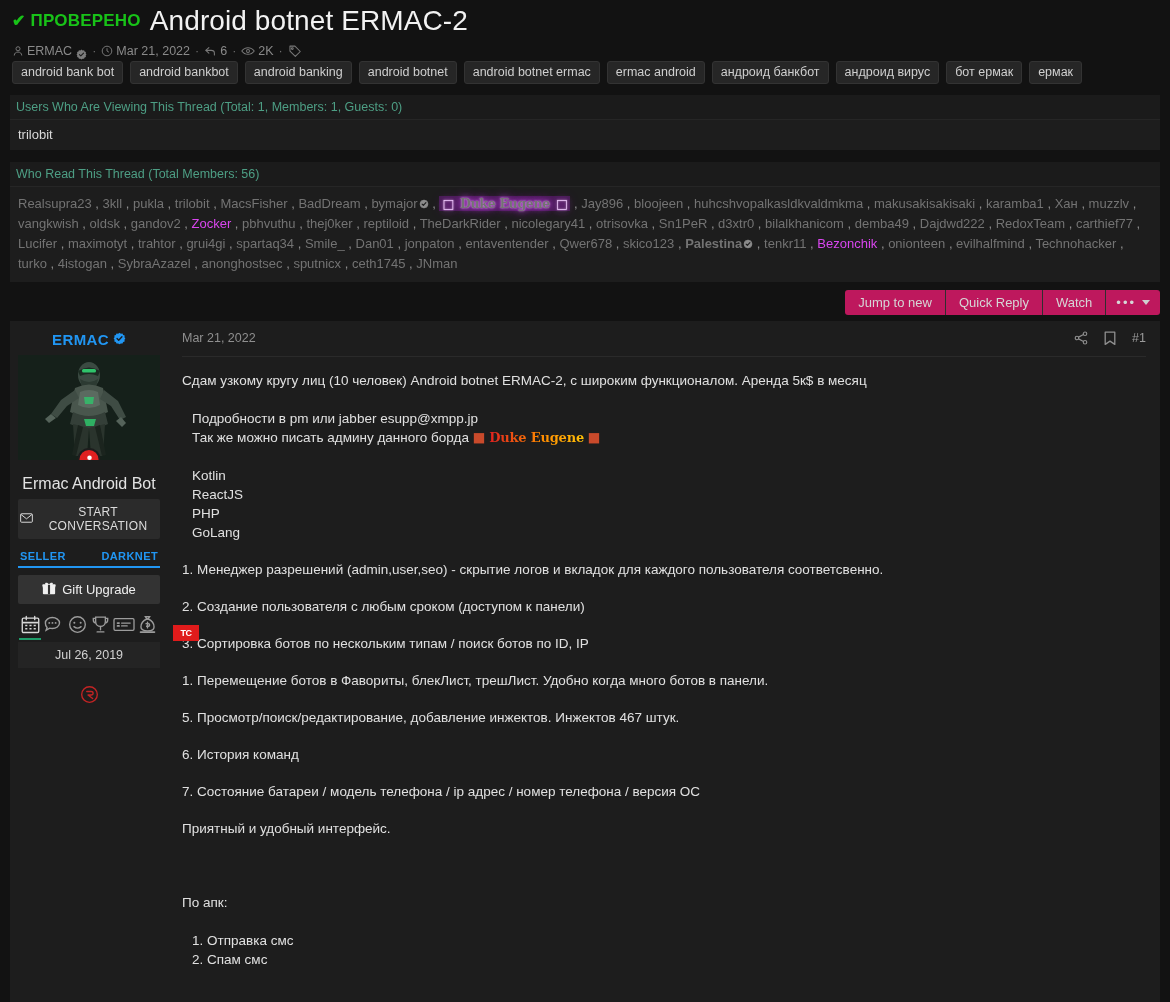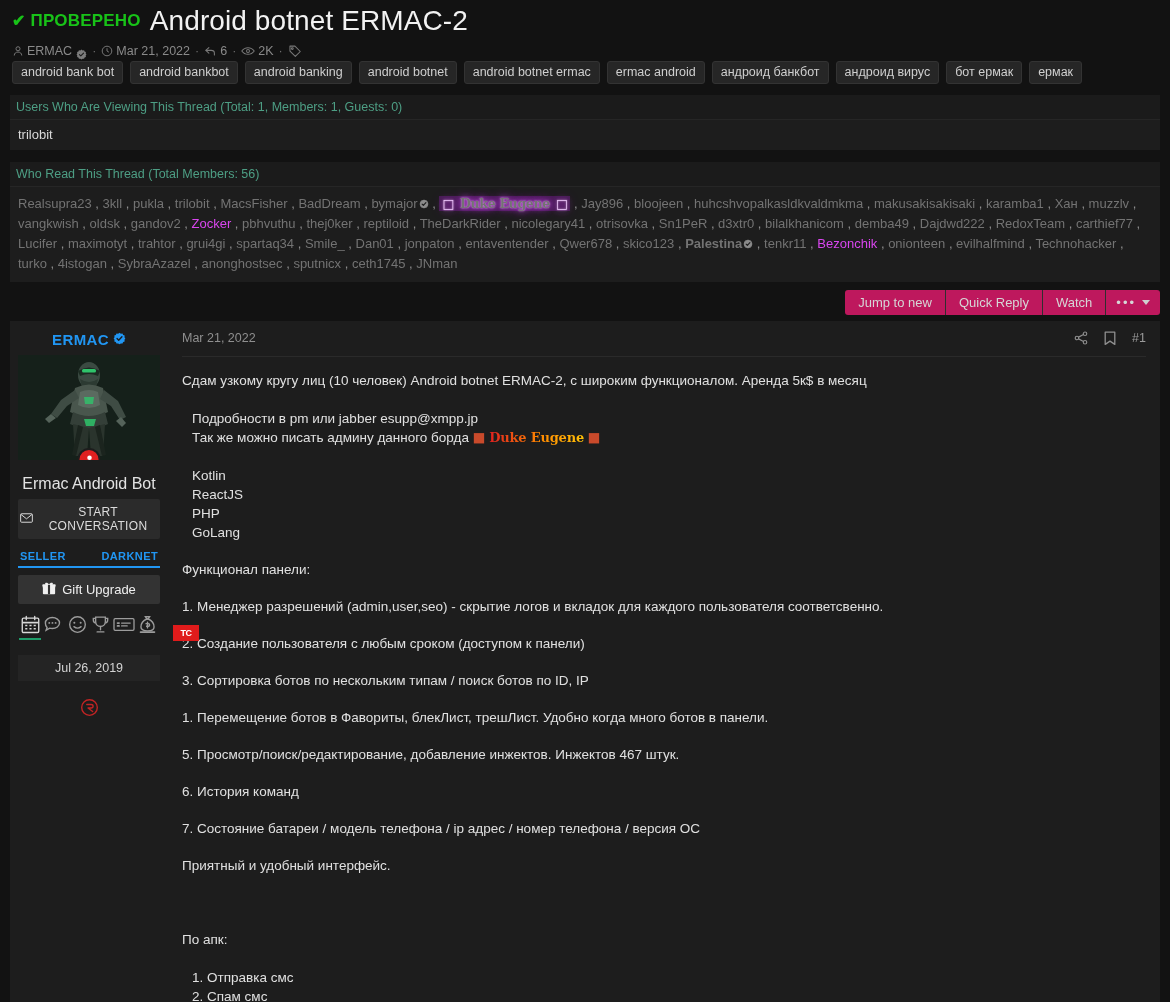--- a/index.html
+++ b/index.html
@@ -265,21 +265,21 @@
     cursor: pointer;
   }
   .icon-cell svg { display: block; }
   .icon-cell .underline {
     width: 22px; height: 2px;
     margin-top: 4px;
     background: transparent;
   }
   .icon-cell.active .underline { background: #1f9d6a; }
   .join-date {
-    margin-top: 15px;
+    margin-top: 2px;
     background: #242424;
     text-align: center;
     font-size: 12.5px;
     color: #d2d2d2;
     padding: 6px 2px;
   }
   .side-trophy {
     margin-top: 17px;
     display: flex;
     justify-content: center;
@@ -650,21 +650,20 @@
         </div>
       </div>
 
       <div class="pb lines" id="stack-list">
           <div>Kotlin</div>
           <div>ReactJS</div>
           <div>PHP</div>
           <div>GoLang</div>
         </div>
 
-      <p class="pb">Функционал панели:</p>
 
       <div id="panel-items">
           <p class="pb">1. Менеджер разрешений (admin,user,seo) - скрытие логов и вкладок для каждого пользователя соответсвенно.</p>
           <p class="pb">2. Создание пользователя с любым сроком (доступом к панели)</p>
           <p class="pb">3. Сортировка ботов по нескольким типам / поиск ботов по ID, IP</p>
           <p class="pb">1. Перемещение ботов в Фавориты, блекЛист, трешЛист. Удобно когда много ботов в панели.</p>
           <p class="pb">5. Просмотр/поиск/редактирование, добавление инжектов. Инжектов 467 штук.</p>
           <p class="pb">6. История команд</p>
           <p class="pb">7. Состояние батареи / модель телефона / ip адрес / номер телефона / версия ОС</p>
         </div>

